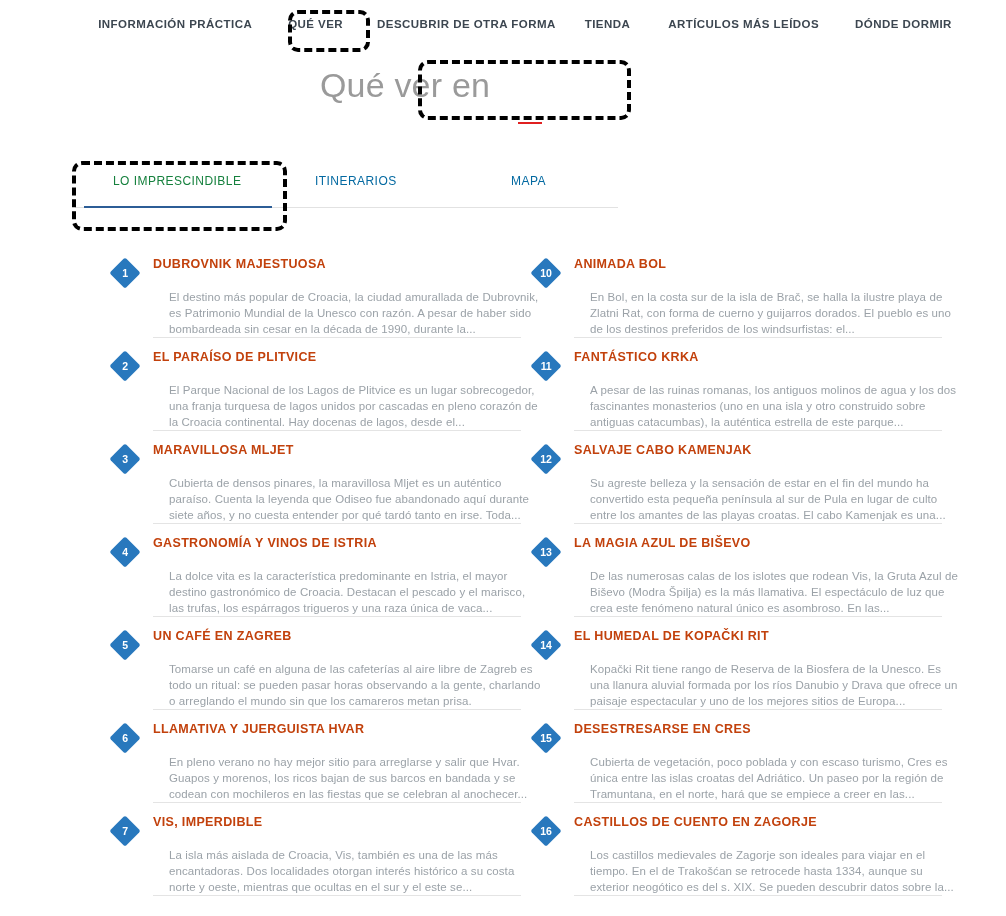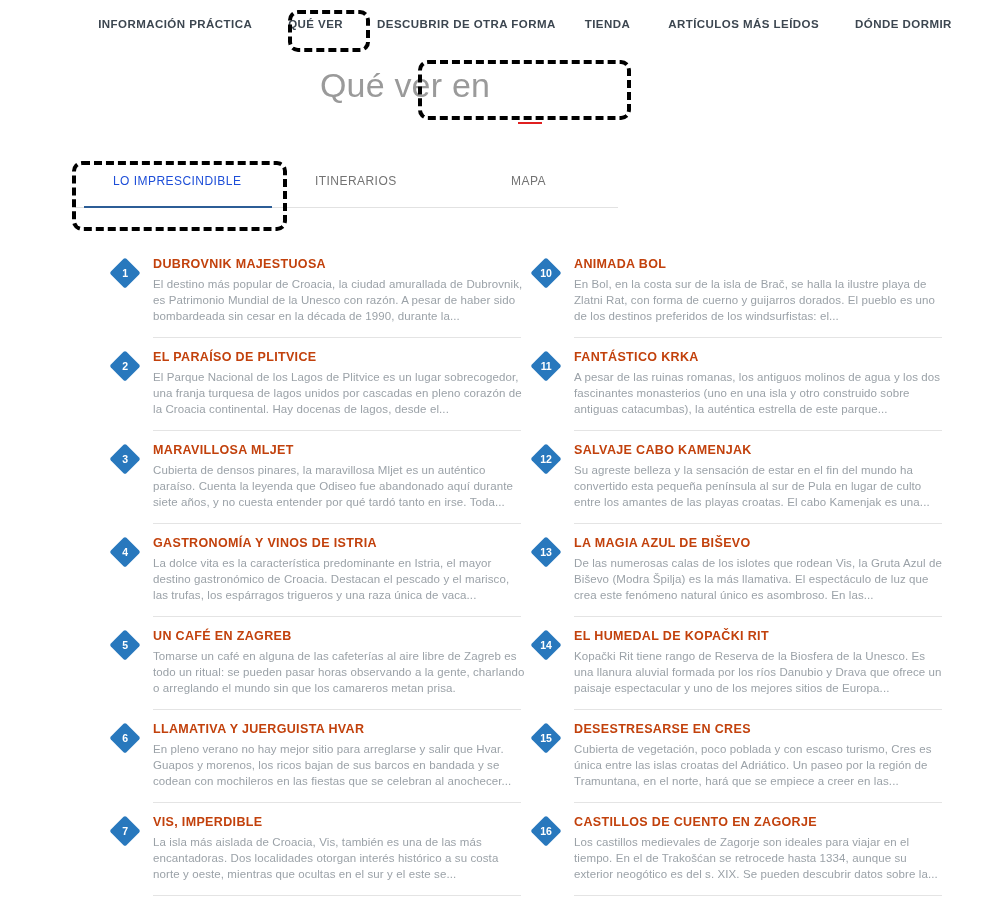--- a/index.html
+++ b/index.html
@@ -43,24 +43,24 @@
     width: 24px; height: 2px; background: #e02020;
   }
 
   
   .tabs {
     position: absolute; top: 174px; left: 93px; width: 526px; height: 40px;
   }
   .tabs-row { position: relative; height: 32px; }
   .tab {
     position: absolute; top: 0;
-    font-size: 12px; letter-spacing: .45px; color: #737373;
+    font-size: 12px; letter-spacing: .45px; color: #0369a1;
     cursor: pointer; white-space: nowrap;
   }
-  .tab.active { color: #1d4ed8; }
+  .tab.active { color: #15803d; }
   .tab-1 { left: 20px; }
   .tab-2 { left: 222px; }
   .tab-3 { left: 418px; text-align: center; }
   .tab-baseline {
     position: absolute; top: 33px; left: -18px; width: 543px;
     height: 1px; background: #e2e2e2;
   }
   .tab-underline {
     position: absolute; top: 32px; left: -9px; width: 188px;
     height: 2px; background: #2c5d96;
@@ -90,21 +90,21 @@
     line-height: 22px; text-align: center;
     letter-spacing: -.2px;
   }
   .item-title {
     font-size: 12.5px; font-weight: bold; color: #c2410c;
     letter-spacing: .35px; line-height: 18px; margin: 0 0 3px 0;
     white-space: nowrap;
   }
   .item-desc {
     font-size: 11.5px; color: #9ba2a8; line-height: 16px;
-    letter-spacing: .1px; margin: 0; width: 372px;
+    letter-spacing: .1px; margin: 16px; width: 372px;
   }
   .divider {
     position: absolute; left: 45px; bottom: 10px;
     width: 368px; height: 1px; background: #e4e4e4;
   }
 
   
   .anno {
     position: absolute;
     border: 4px dashed #000000;

